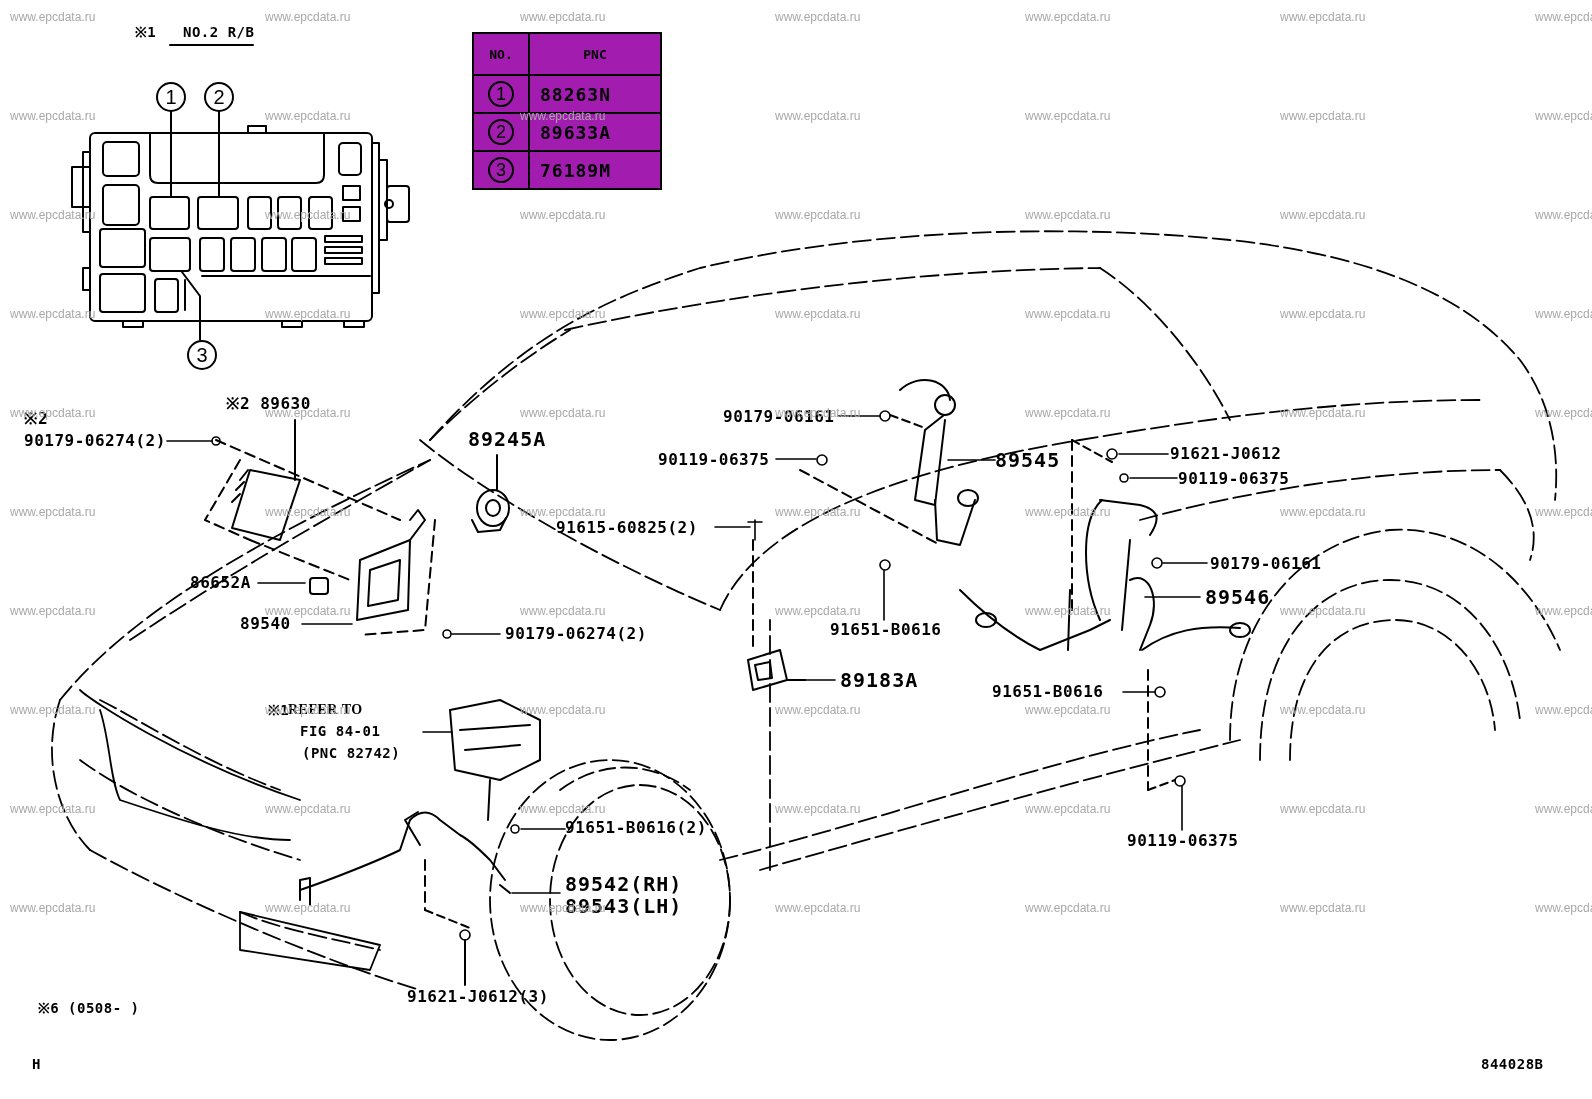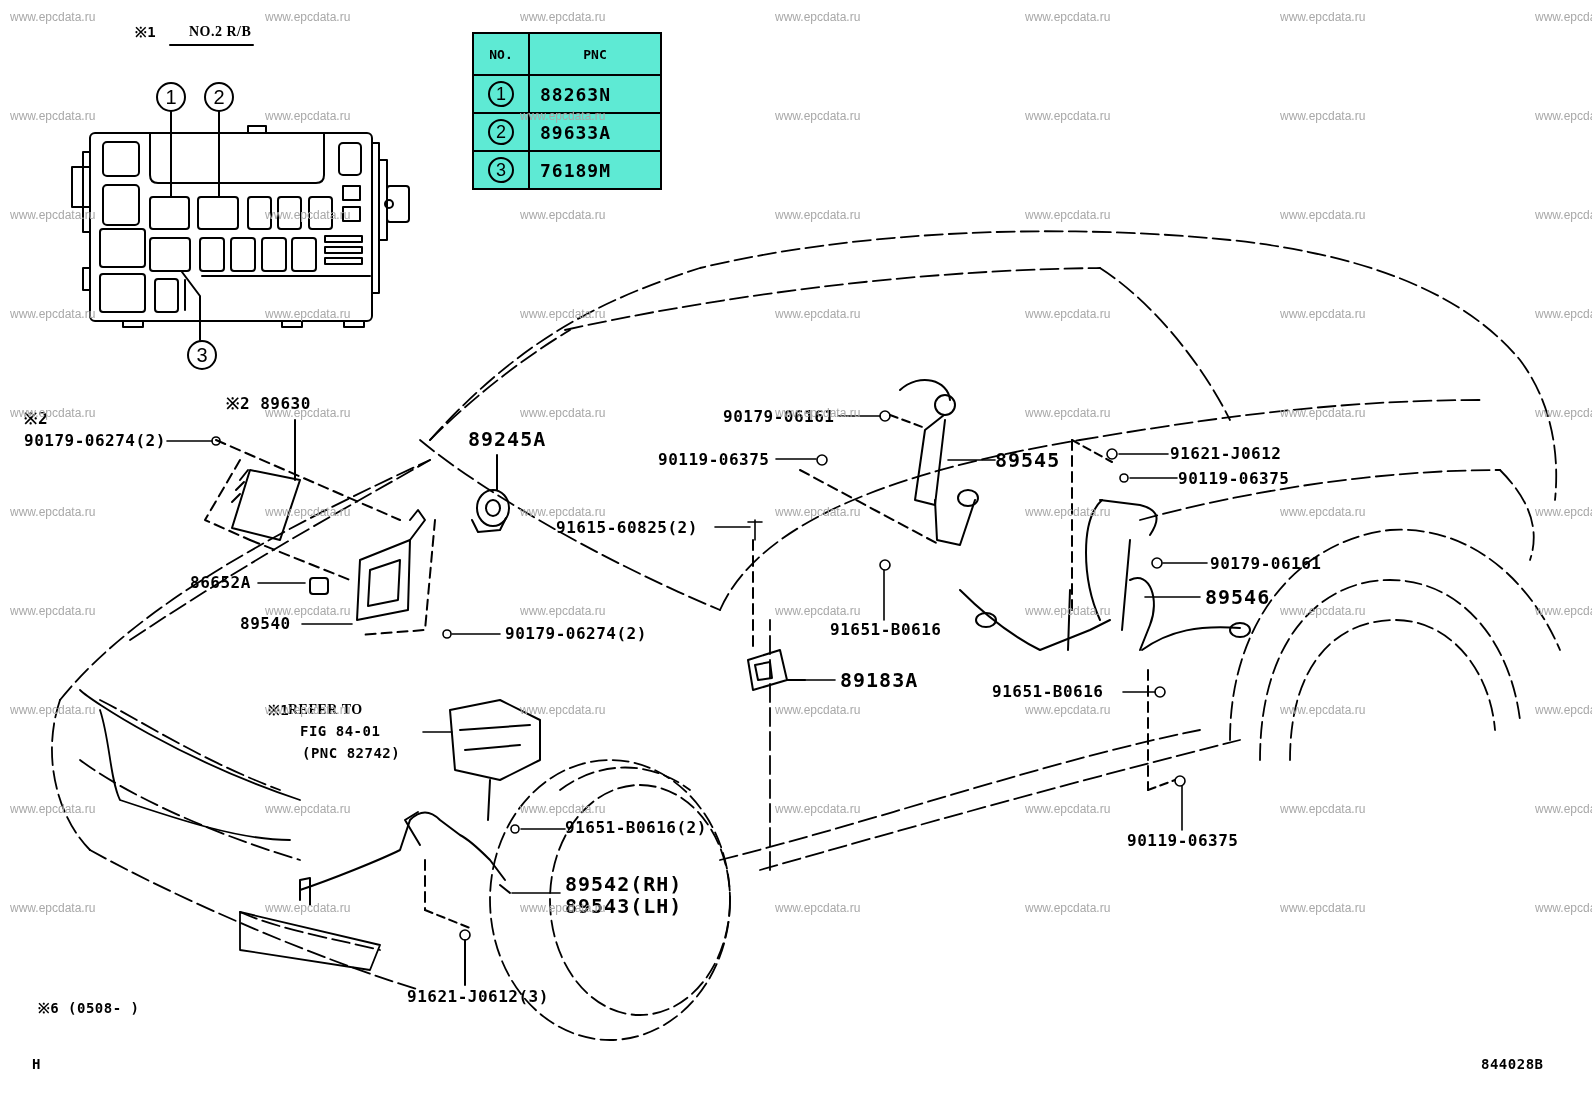--- a/index.html
+++ b/index.html
@@ -7,21 +7,21 @@
          font-family:"DejaVu Sans Mono", monospace; color:#000; }
   #art { position:absolute; left:0; top:0; width:1592px; height:1099px; }
   .lbl { position:absolute; font-family:"DejaVu Sans Mono", "Liberation Mono", monospace;
          font-weight:bold; font-size:16px; line-height:18px; white-space:nowrap; color:#000;
          letter-spacing:0.5px; }
   .lbl.big { font-size:20px; line-height:22px; letter-spacing:1px; }
   .lbl.small { font-size:14px; line-height:16px; }
   .wm { position:absolute; font-family:"Liberation Sans", sans-serif; font-size:12px;
         color:#a8a8a8; white-space:nowrap; }
   table.pnc { position:absolute; left:472px; top:32px; border-collapse:collapse;
-              border:2px solid #a3a3a3; background:#5eead4; }
+              border:2px solid #a3a3a3; background:#a21caf; }
   table.pnc td, table.pnc th { border:2px solid #000; height:36px; padding:0 10px;
               font-family:"DejaVu Sans Mono", monospace; font-weight:bold; }
   table.pnc th { font-size:13px; height:40px; }
   table.pnc td.no { width:34px; text-align:center; }
   table.pnc td.pn { width:110px; font-size:18px; letter-spacing:1px; }
   .circ { display:inline-block; width:26px; height:26px; border:2px solid #000; border-radius:50%;
           text-align:center; line-height:26px; font-family:"Liberation Sans", sans-serif;
           font-size:18px; font-weight:normal; box-sizing:border-box; line-height:22px; }
   .callout { position:absolute; width:30px; height:30px; border:2px solid #000; border-radius:50%;
              box-sizing:border-box; text-align:center; line-height:26px; background:#fff;
@@ -233,21 +233,21 @@
       <path d="M1182 786 L1182 830"></path>
       <path d="M790 680 L835 680"></path>
       <path d="M423 732 L452 732"></path>
       <path d="M521 829 L565 829"></path>
       <path d="M512 893 L560 893"></path>
     </g>
   </g>
 </svg>
 
 <div class="lbl small" style="left:135px;top:24px;">※1</div>
-<div class="lbl small" style="left:189px;top:24px;font-family:Liberation Serif, serif;">NO.2 R/B</div>
+<div class="lbl small" style="left:183px;top:24px;">NO.2 R/B</div>
 
 <div class="callout" style="left:156px;top:82px;">1</div>
 <div class="callout" style="left:204px;top:82px;">2</div>
 <div class="callout" style="left:187px;top:340px;">3</div>
 
 <table class="pnc">
   <tbody>
       <tr>
     <th>NO.</th>
     <th>PNC</th>

